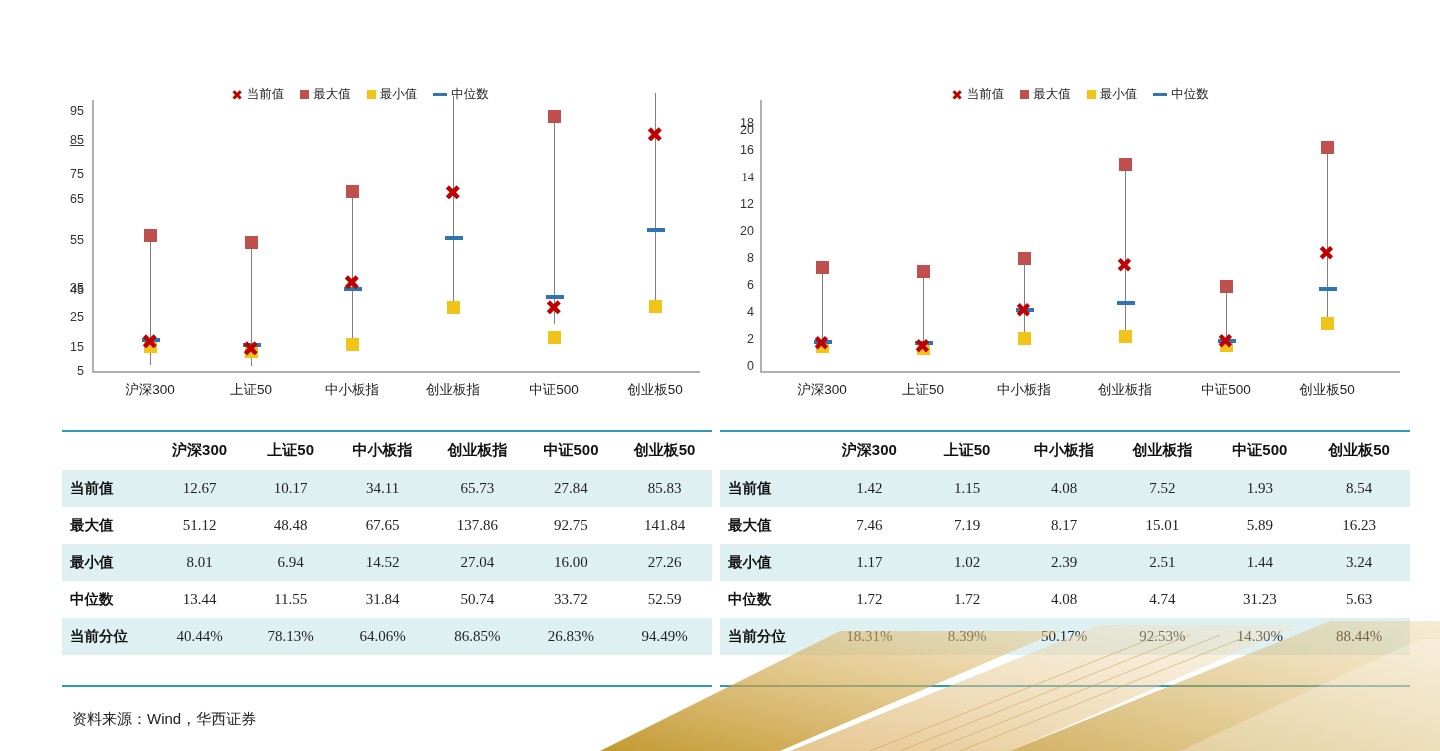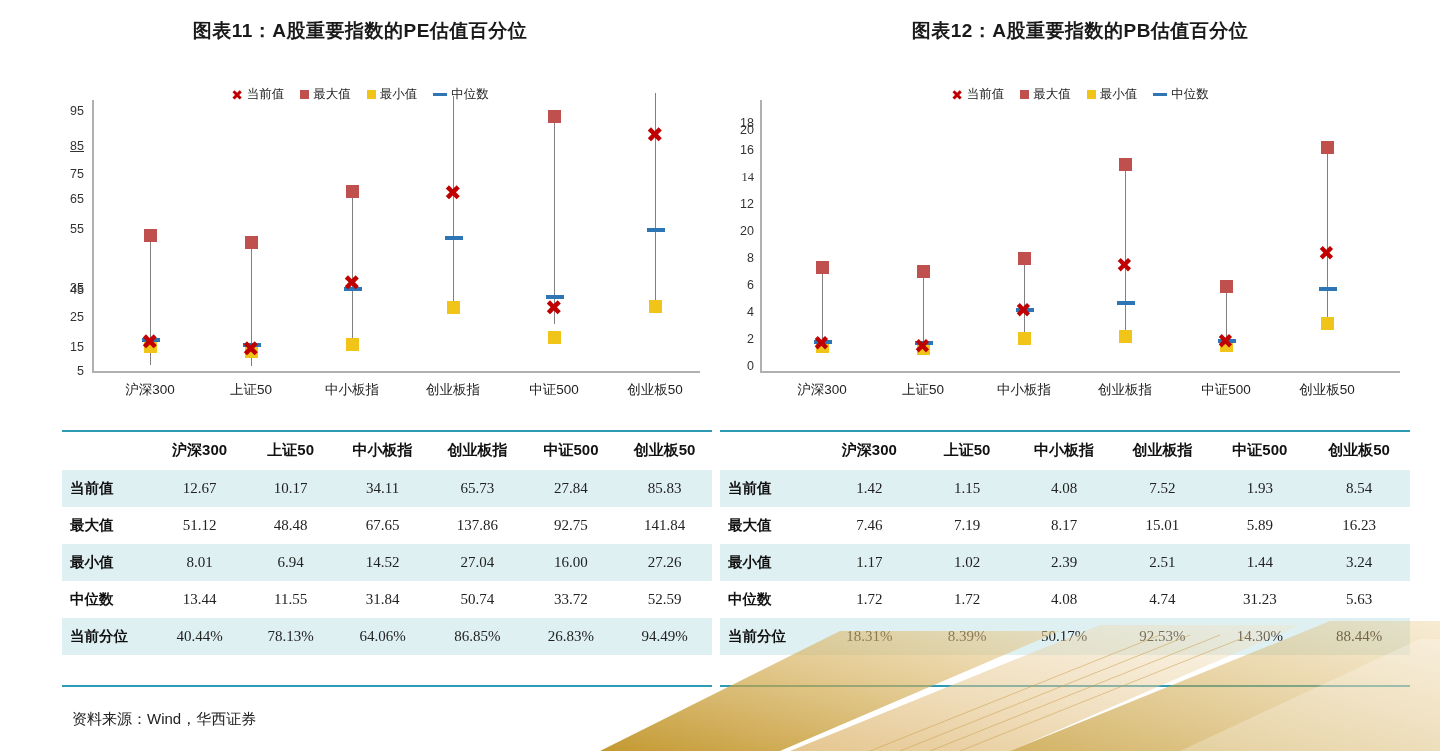--- a/index.html
+++ b/index.html
@@ -51,21 +51,20 @@
     position:absolute;left:72px;bottom:22px;font-size:15px;color:#222;
   }
   .deco{position:absolute;right:0;bottom:0;width:900px;height:130px;overflow:hidden;pointer-events:none;}
   .deco svg{display:block;}
 </style>
 </head>
 <body>
 
 <div class="panel panel-left">
 
-  <div class="chart-title">图表11：A股重要指数的PE估值百分位</div>
 
   <div class="legend">
     <span class="legend-item">
       <span class="lg-x">✖</span>
       <span>当前值</span>
     </span>
     <span class="legend-item">
       <span class="lg-sq" style="background:#c0504d"></span>
       <span>最大值</span>
     </span>
@@ -77,24 +76,24 @@
       <span class="lg-line"></span>
       <span>中位数</span>
     </span>
   </div>
 
   <div class="plot" style="left:0;top:0;width:720px;height:400px;">
     <div class="axis-line" style="left:92px;top:100px;width:1.5px;height:272px;"></div>
     <div class="axis-line" style="left:92px;top:371px;width:608px;height:1.5px;"></div>
 
     <div class="ylab" style="left:50px;top:104px;">95</div>
-    <div class="ylab" style="left:50px;top:139px;text-decoration:underline;">85</div>
+    <div class="ylab" style="left:50px;top:133px;text-decoration:underline;">85</div>
     <div class="ylab" style="left:50px;top:167px;">75</div>
     <div class="ylab" style="left:50px;top:192px;">65</div>
-    <div class="ylab" style="left:50px;top:222px;">55</div>
+    <div class="ylab" style="left:50px;top:233px;">55</div>
     <div class="ylab" style="left:50px;top:251px;margin-top:32px;">45</div>
     <div class="ylab" style="left:50px;top:281px;">35</div>
     <div class="ylab" style="left:50px;top:310px;">25</div>
     <div class="ylab" style="left:50px;top:340px;">15</div>
     <div class="ylab" style="left:50px;top:364px;">5</div>
 
     <div class="stem" style="left:150px;top:235px;height:130px;"></div>
     <div class="marker-max" style="left:144px;top:229px;"></div>
     <div class="marker-min" style="left:144px;top:340px;"></div>
     <div class="marker-med" style="left:142px;top:338px;"></div>
@@ -198,21 +197,20 @@
         <td>94.49%</td>
       </tr>
     </tbody>
   </table>
 
   <div class="source">资料来源：Wind，华西证券</div>
 </div>
 
 <div class="panel panel-right">
 
-  <div class="chart-title">图表12：A股重要指数的PB估值百分位</div>
 
   <div class="legend">
     <span class="legend-item">
       <span class="lg-x">✖</span>
       <span>当前值</span>
     </span>
     <span class="legend-item">
       <span class="lg-sq" style="background:#c0504d"></span>
       <span>最大值</span>
     </span>

